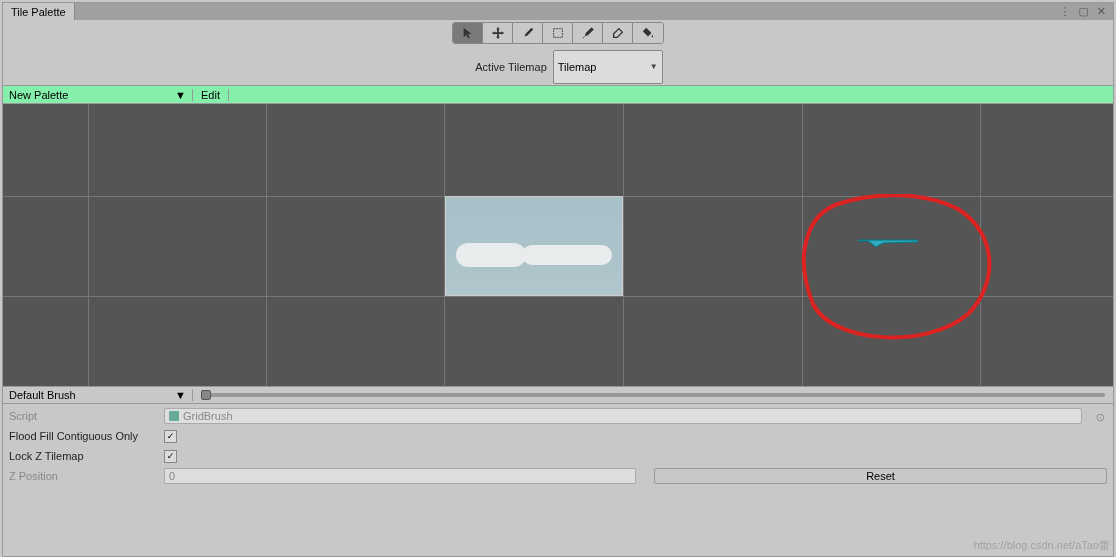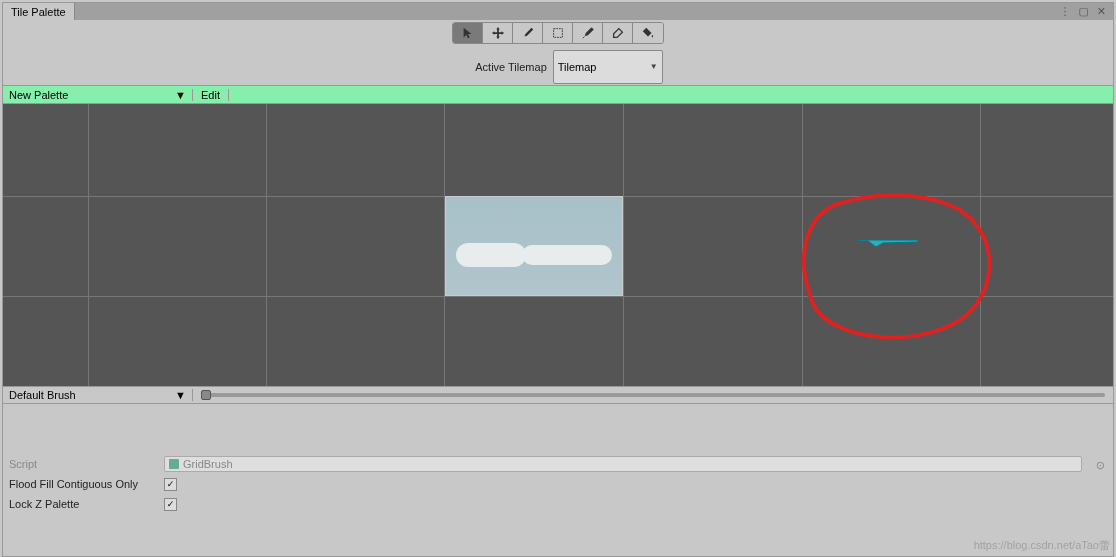--- a/index.html
+++ b/index.html
@@ -45,21 +45,21 @@
 
 .red-circle { position: absolute; left: 795px; top: 90px; width: 200px; height: 150px; pointer-events: none; }
 
 .bottom-panel { background: #c8c8c8; }
 .brush-row { height: 18px; display: flex; align-items: center; border-top: 1px solid #999; border-bottom: 1px solid #999; }
 .brush-row .dropdown-nb { display: flex; align-items: center; padding: 0 6px; border-right: 1px solid #999; min-width: 190px; justify-content: space-between; gap: 41px; }
 .slider-area { flex: 1; padding: 0 8px; display: flex; align-items: center; }
 .slider-track { width: 100%; height: 4px; background: #999; border-radius: 2px; position: relative; }
 .slider-thumb { position: absolute; left: 0; top: -3px; width: 10px; height: 10px; background: #888; border: 1px solid #555; border-radius: 2px; }
 
-.props { padding: 2px 0; margin-top: 48px; }
+.props { padding: 2px 0; }
 .prop-row { display: flex; align-items: center; height: 20px; padding: 0 6px; }
 .prop-label { width: 155px; color: #222; }
 .prop-label.dim { color: #888; }
 .prop-value { flex: 1; display: flex; align-items: flex-end; gap: 12px; }
 .script-field { flex: 1; background: #dedede; border: 1px solid #aaa; border-radius: 2px; padding: 1px 4px; display: flex; align-items: center; gap: 4px; color: #888; }
 .script-field .jsicon { width: 10px; height: 10px; background: #6a9; border-radius: 1px; }
 .odot { color: #888; padding: 0 2px; }
 .checkbox { width: 13px; height: 13px; background: #dcdcdc; border: 1px solid #888; display: flex; align-items: center; justify-content: center; font-size: 9px; }
 .num-input { width: 472px; background: #dedede; border: 1px solid #aaa; border-radius: 2px; padding: 1px 4px; color: #888; }
 .reset-btn { flex: 1; background: #c8c8c8; border: 1px solid #999; border-radius: 2px; text-align: center; padding: 1px; margin-left: 6px; }
@@ -185,23 +185,30 @@
           <span class="odot">⊙</span>
         </div>
       </div>
       <div class="prop-row">
         <div class="prop-label">Flood Fill Contiguous Only</div>
         <div class="prop-value">
           <div class="checkbox">✓</div>
         </div>
       </div>
       <div class="prop-row">
-        <div class="prop-label">Lock Z Palette</div>
+        <div class="prop-label">Lock Z Tilemap</div>
         <div class="prop-value">
           <div class="checkbox">✓</div>
         </div>
       </div>
+      <div class="prop-row">
+        <div class="prop-label dim">Z Position</div>
+        <div class="prop-value">
+          <div class="num-input">0</div>
+          <div class="reset-btn">Reset</div>
+        </div>
+      </div>
     </div>
   </div>
 
 </div>
 
 <div class="watermark">https://blog.csdn.net/aTao蕾</div>
 
 </body></html>

